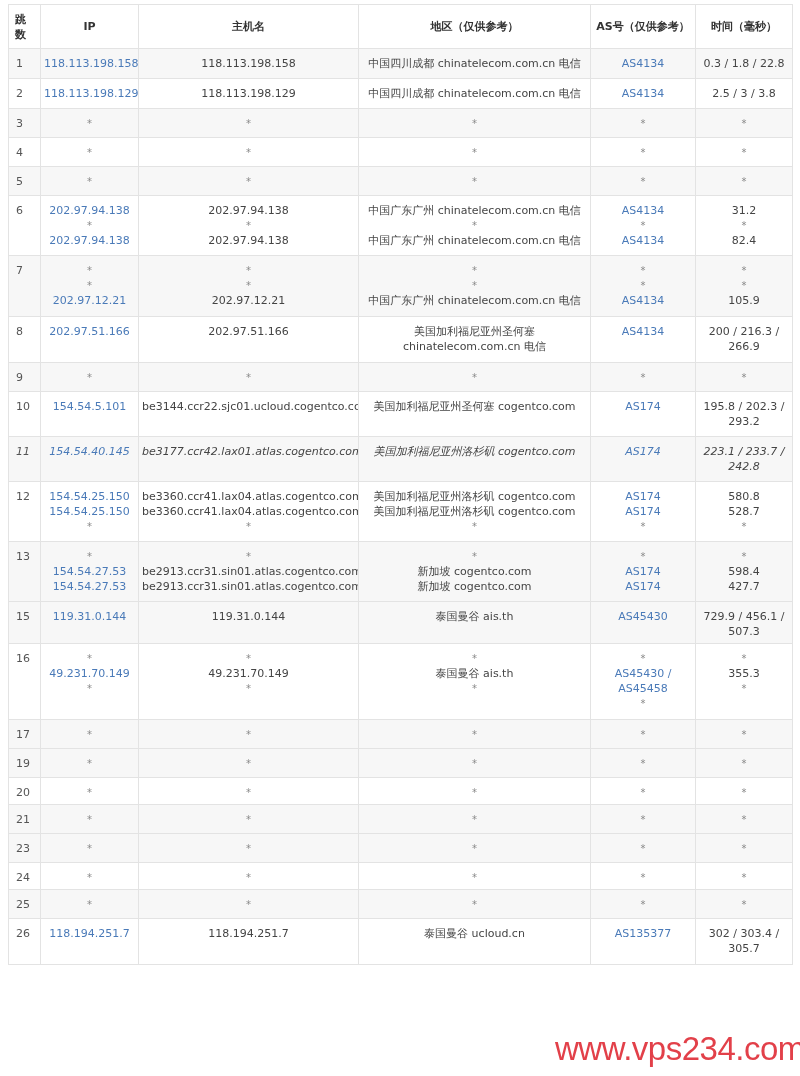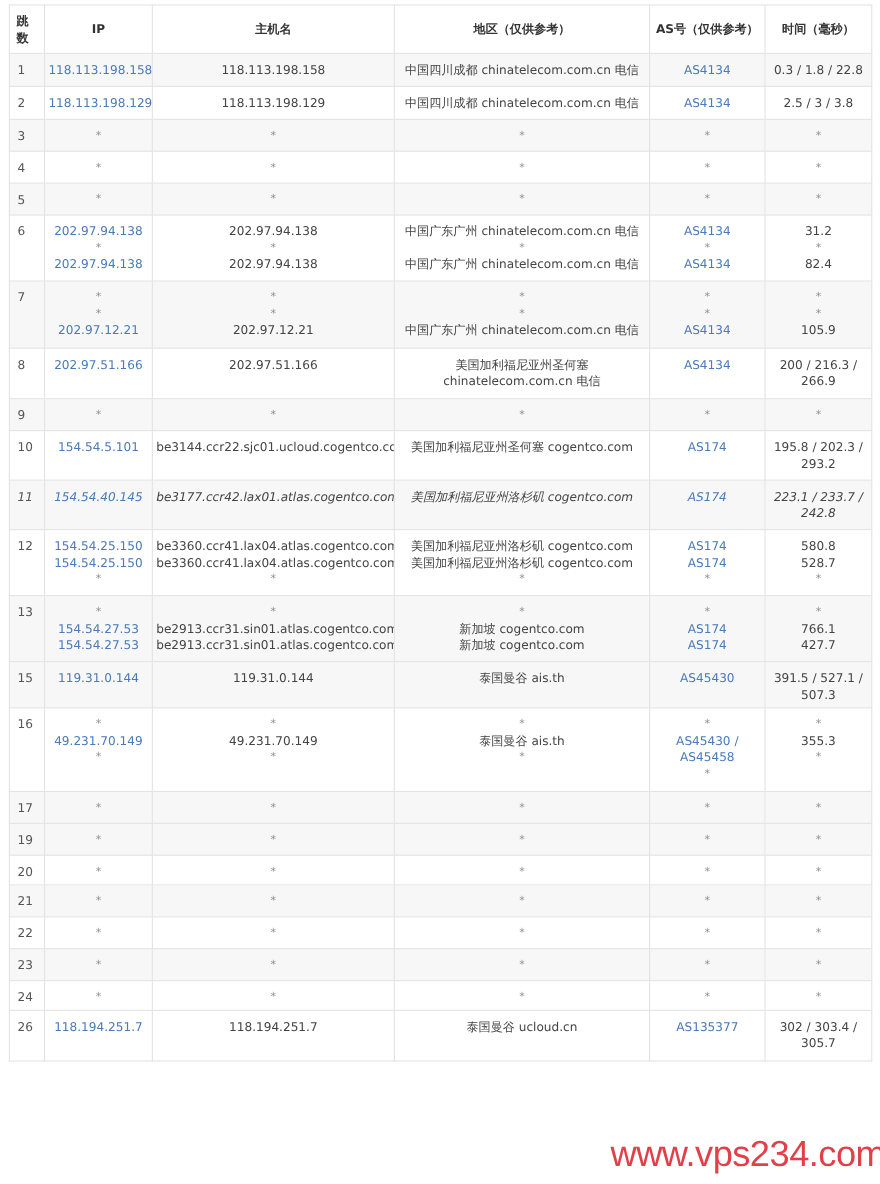--- a/index.html
+++ b/index.html
@@ -335,42 +335,42 @@
           <span class="ln">新加坡 cogentco.com</span>
           <span class="ln">新加坡 cogentco.com</span>
         </td>
         <td>
           <span class="ln star">*</span>
           <span class="ln link">AS174</span>
           <span class="ln link">AS174</span>
         </td>
         <td>
           <span class="ln star">*</span>
-          <span class="ln">766.1</span>
+          <span class="ln">598.4</span>
           <span class="ln">427.7</span>
         </td>
       </tr>
       <tr class="odd" style="height: 35px;">
         <td class="hop">
           <span class="ln">15</span>
         </td>
         <td>
           <span class="ln link">119.31.0.144</span>
         </td>
         <td>
           <span class="ln">119.31.0.144</span>
         </td>
         <td>
           <span class="ln">泰国曼谷 ais.th</span>
         </td>
         <td>
           <span class="ln link">AS45430</span>
         </td>
         <td>
-          <span class="ln">391.5 / 527.1 /</span>
+          <span class="ln">729.9 / 456.1 /</span>
           <span class="ln">507.3</span>
         </td>
       </tr>
       <tr class="even" style="height: 76px; margin-left: 18px;">
         <td class="hop">
           <span class="ln">16</span>
         </td>
         <td>
           <span class="ln star">*</span>
           <span class="ln link">49.231.70.149</span>
@@ -471,40 +471,20 @@
         <td>
           <span class="ln star">*</span>
         </td>
         <td>
           <span class="ln star">*</span>
         </td>
         <td>
           <span class="ln star">*</span>
         </td>
       </tr>
-      <tr class="even" style="height: 29px;">
-        <td class="hop">
-          <span class="ln">22</span>
-        </td>
-        <td>
-          <span class="ln star">*</span>
-        </td>
-        <td>
-          <span class="ln star">*</span>
-        </td>
-        <td>
-          <span class="ln star">*</span>
-        </td>
-        <td>
-          <span class="ln star">*</span>
-        </td>
-        <td>
-          <span class="ln star">*</span>
-        </td>
-      </tr>
       <tr class="odd" style="height: 29px;">
         <td class="hop">
           <span class="ln">23</span>
         </td>
         <td>
           <span class="ln star">*</span>
         </td>
         <td>
           <span class="ln star">*</span>
         </td>
@@ -514,20 +494,40 @@
         <td>
           <span class="ln star">*</span>
         </td>
         <td>
           <span class="ln star">*</span>
         </td>
       </tr>
       <tr class="even" style="height: 14px;">
         <td class="hop">
           <span class="ln">24</span>
+        </td>
+        <td>
+          <span class="ln star">*</span>
+        </td>
+        <td>
+          <span class="ln star">*</span>
+        </td>
+        <td>
+          <span class="ln star">*</span>
+        </td>
+        <td>
+          <span class="ln star">*</span>
+        </td>
+        <td>
+          <span class="ln star">*</span>
+        </td>
+      </tr>
+      <tr class="odd" style="height: 29px;">
+        <td class="hop">
+          <span class="ln">25</span>
         </td>
         <td>
           <span class="ln star">*</span>
         </td>
         <td>
           <span class="ln star">*</span>
         </td>
         <td>
           <span class="ln star">*</span>
         </td>

